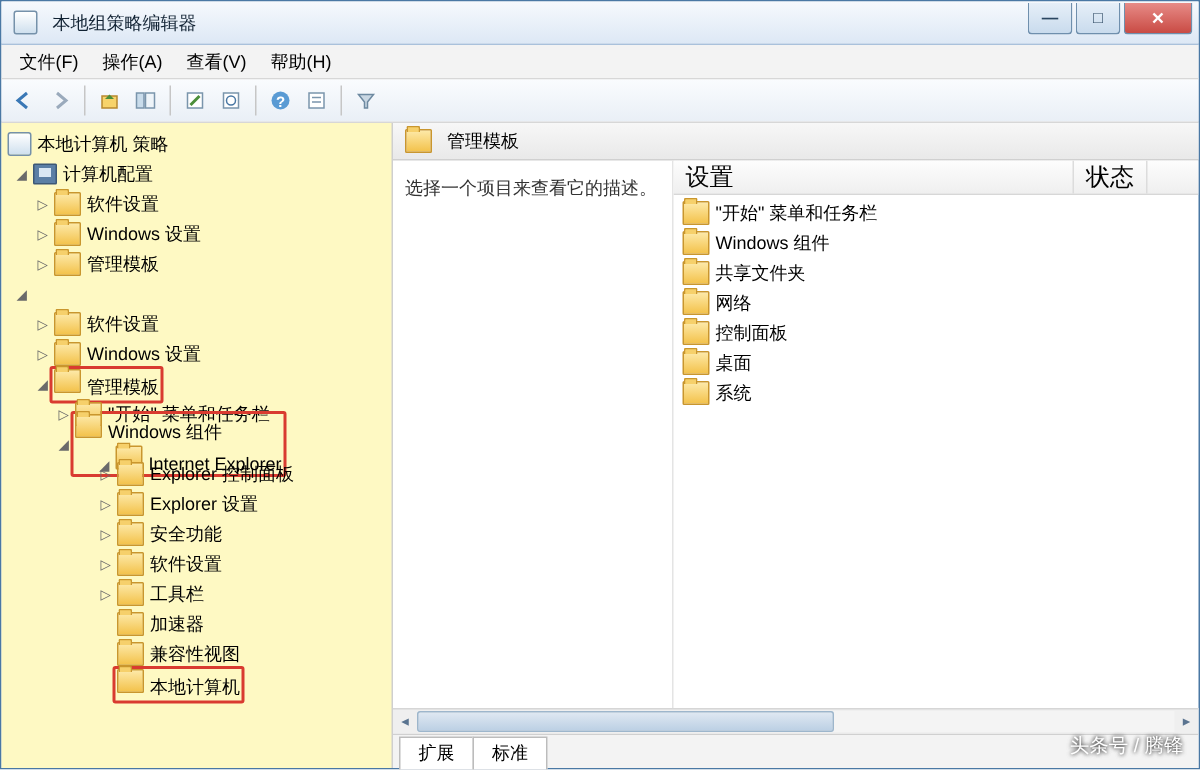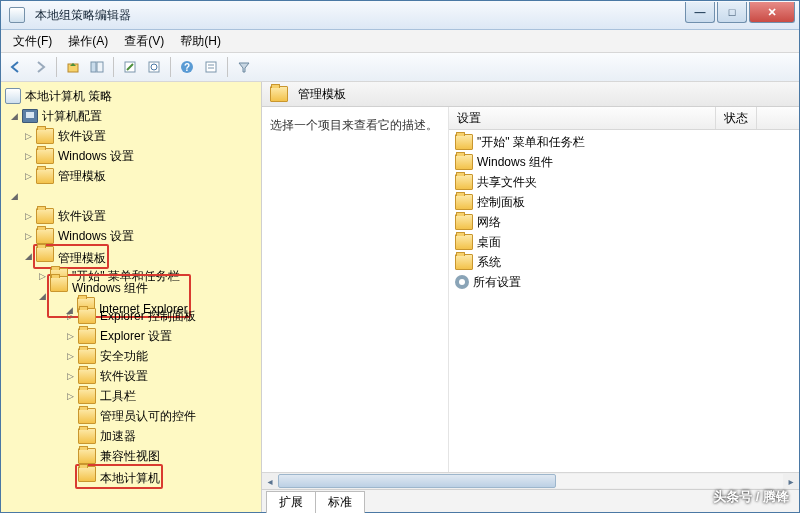--- a/index.html
+++ b/index.html
@@ -30,33 +30,33 @@
 .ico-user::before{content:"";position:absolute;left:3px;top:0;width:7px;height:7px;border-radius:50%;background:#c99b63}
 .ico-user::after{content:"";position:absolute;left:1px;top:7px;width:11px;height:7px;border-radius:5px 5px 2px 2px;background:#5b7fa5}
 .ico-gear{width:14px;height:14px;display:inline-block;margin-right:4px;border-radius:50%;background:#8aa4b7;position:relative}
 .ico-gear::after{content:"";position:absolute;left:4px;top:4px;width:6px;height:6px;border-radius:50%;background:#fff}
 .hlred{border:2px solid #d93b30;border-radius:2px;padding:0 1px;margin:-2px -3px}
 .right-pane{flex:1;display:flex;flex-direction:column;min-width:0}
 .rp-header{height:24px;background:linear-gradient(to bottom,#f7f7f7,#e9e9e9);border-bottom:1px solid #d0d0d0;display:flex;align-items:center;padding:0 8px;gap:6px;font-size:12px}
 .rp-body{flex:1;display:flex;min-height:0}
 .rp-desc{width:170px;padding:10px 8px;font-size:12px;color:#333;border-right:1px solid #e4e4e4}
 .rp-list{flex:1;overflow:auto}
-.list-header{display:flex;height:22px;align-items:center;border-bottom:1px solid #d7d7d7;background:linear-gradient(#fdfdfd,#efefef);font-size:12px}
+.list-header{display:flex;height:22px;align-items:center;border-bottom:1px solid #d7d7d7;background:linear-gradient(#fdfdfd,#efefef);font-size:16px}
 .lh-col{padding:0 8px;border-right:1px solid #dcdcdc;height:100%;display:flex;align-items:center}
 .lh-col.c1{flex-basis:250px}
 .list-items{padding:2px 0}
 .li{display:flex;align-items:center;height:18px;padding:1px 6px}
 .rp-tabs{height:22px;display:flex;align-items:center;border-top:1px solid #d0d0d0;background:#f3f3f3;padding-left:4px;gap:0}
 .tab{padding:2px 12px;border:1px solid #bcbcbc;border-top:1px solid #bcbcbc;background:#fff;font-size:12px;position:relative;top:1px}
 .tab+.tab{margin-left:-1px}
 .hscroll{height:16px;background:#efefef;border-top:1px solid #d6d6d6;display:flex;align-items:center}
 .hscroll .track{flex:1;height:14px;background:#f4f4f4;position:relative;margin:0 16px}
 .hscroll .thumb{position:absolute;left:0;top:0;height:14px;width:55%;background:linear-gradient(#dfe8f2,#bcd0e4);border:1px solid #9db6cc;border-radius:2px;box-sizing:border-box}
 .hscroll .arr{width:16px;height:14px;display:flex;align-items:center;justify-content:center;color:#5a7490;font-size:10px;position:absolute}
-.footer-wm{position:absolute;right:10px;bottom:6px;color:#fff;font-size:13px;font-weight:bold;text-shadow:0 0 3px rgba(0,0,0,.6),0 0 3px rgba(0,0,0,.6)}
+.footer-wm{position:absolute;right:10px;bottom:6px;color:#fff;font-size:13px;font-weight:normal;text-shadow:0 0 3px rgba(0,0,0,.6),0 0 3px rgba(0,0,0,.6)}
 svg{display:block}
 </style>
 </head>
 <body>
 <div class="window">
 
   <div class="titlebar">
     <div class="title-text">
       <span class="ico-root"></span>
       <span>本地组策略编辑器</span>
@@ -260,27 +260,20 @@
                               <span class="indent" style="width:64px"></span>
                               <span class="exp">▷</span>
                               <span class="fold"></span>
                               <span>工具栏</span>
                             </div>
                           </li>
                         <li>
                             <div class="row">
                               <span class="indent" style="width:77px"></span>
                               <span class="fold"></span>
-                              <span>管理员认可的控件</span>
-                            </div>
-                          </li>
-                        <li>
-                            <div class="row">
-                              <span class="indent" style="width:77px"></span>
-                              <span class="fold"></span>
                               <span>加速器</span>
                             </div>
                           </li>
                         <li>
                             <div class="row">
                               <span class="indent" style="width:77px"></span>
                               <span class="fold"></span>
                               <span>兼容性视图</span>
                             </div>
                           </li>
@@ -323,37 +316,33 @@
             <div class="li">
                 <span class="fold"></span>
                 <span>Windows 组件</span>
               </div>
             <div class="li">
                 <span class="fold"></span>
                 <span>共享文件夹</span>
               </div>
             <div class="li">
                 <span class="fold"></span>
+                <span>网络</span>
+              </div>
+            <div class="li">
+                <span class="fold"></span>
                 <span>控制面板</span>
               </div>
             <div class="li">
                 <span class="fold"></span>
-                <span>网络</span>
-              </div>
-            <div class="li">
-                <span class="fold"></span>
                 <span>桌面</span>
               </div>
             <div class="li">
                 <span class="fold"></span>
                 <span>系统</span>
-              </div>
-            <div class="li">
-                <span class="ico-gear"></span>
-                <span>所有设置</span>
               </div>
           </div>
         </div>
       </div>
       <div class="hscroll" style="position:relative">
         <div class="arr" style="left:0">◂</div>
         <div class="track">
             <div class="thumb"></div>
           </div>
         <div class="arr" style="right:0">▸</div>

